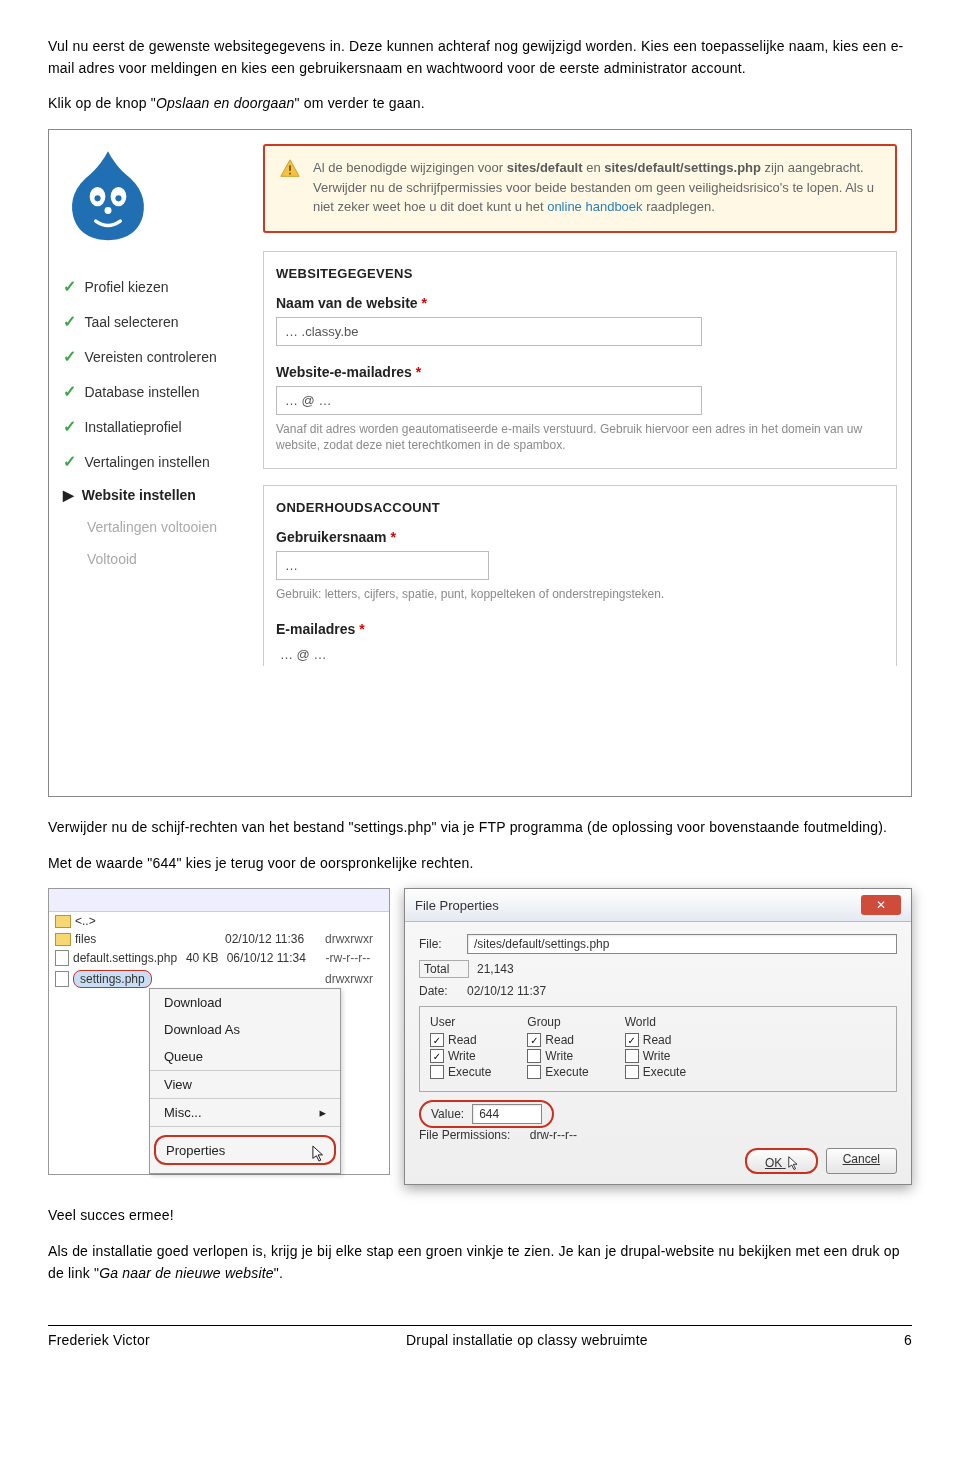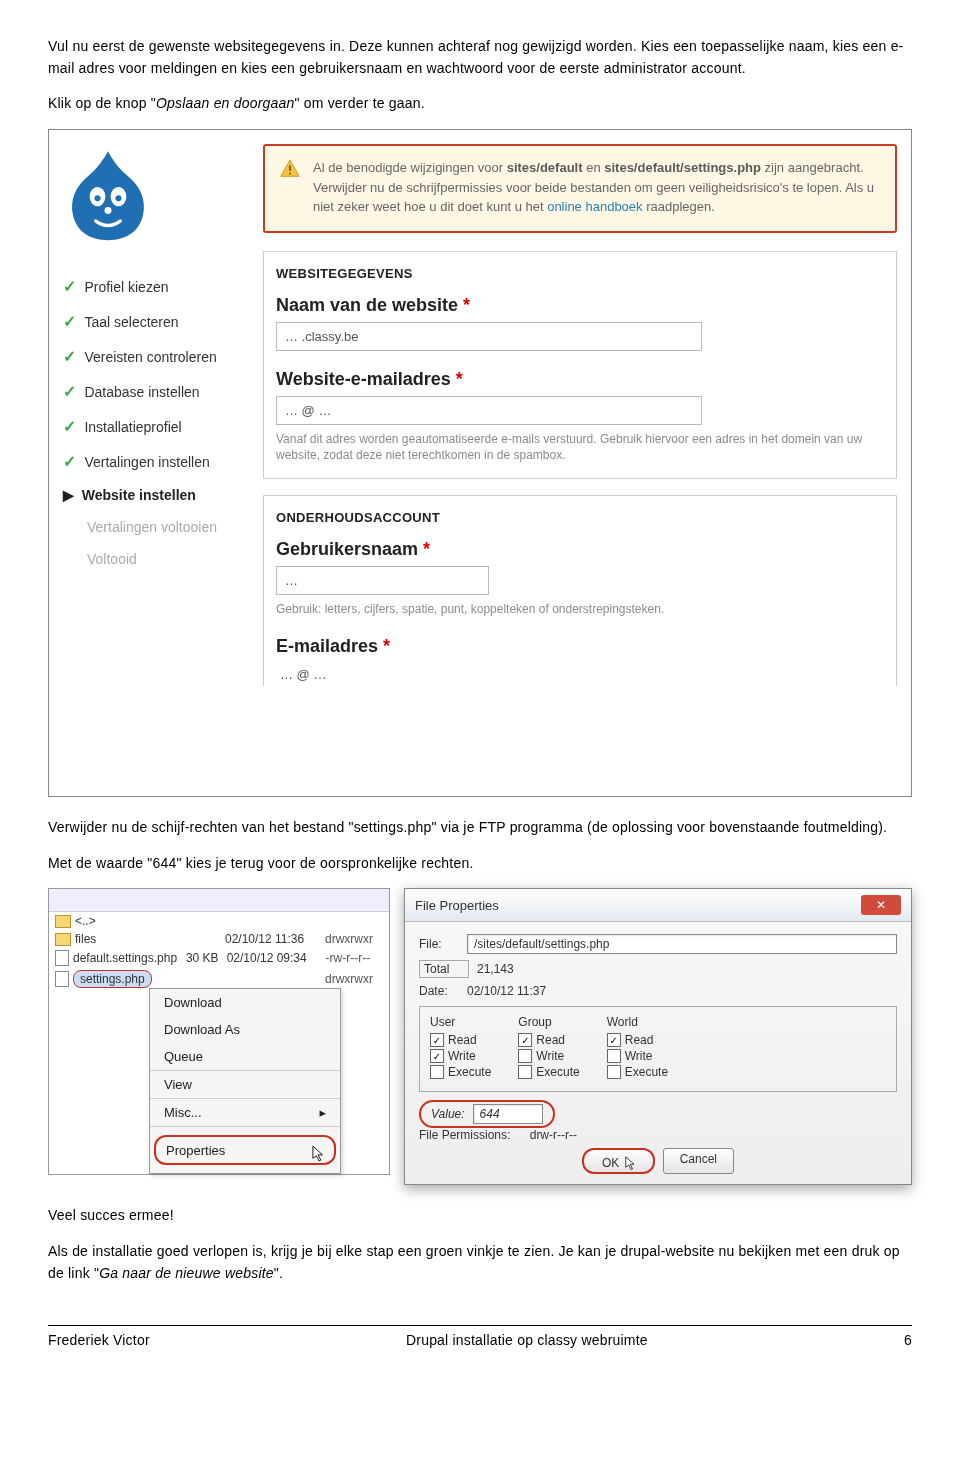--- a/index.html
+++ b/index.html
@@ -16,21 +16,21 @@
   .caret { color:#222; font-size:14px; }
   .steps li.future { color:#aaa;text-align:right; }
   .s1-right { flex:1; padding:14px 14px 0 0; box-sizing:border-box; }
   .warning-box { border:2px solid #cc3a25; border-radius:3px; background:#fef8e5; padding:12px 14px 14px 14px; display:flex; gap:12px; margin-bottom:18px; font-family:"Segoe UI",Arial,sans-serif; }
   .warn-icon { width:22px; height:22px; flex-shrink:0; }
   .warning-box .wtxt { color:#666; font-size:13px; line-height:1.5; }
   .warning-box b { color:#5b5b5b; font-weight:bold; }
   .warning-box a { color:#2a7fb8; text-decoration:none; }
   .panel { border:1px solid #ccc; background:#fff; margin-bottom:16px; padding:14px 12px; font-family:"Segoe UI",Arial,sans-serif; }
   .panel-title { font-weight:bold; font-size:13px; letter-spacing:0.3px; color:#222; margin-bottom:14px; }
-  .fld-label { font-weight:bold; font-size:18px; color:#222; margin:10px 0 6px 0; }
+  .fld-label { font-weight:bold; font-size:14px; color:#222; margin:10px 0 6px 0; }
   .req { color:#d00; font-weight:bold; }
   .txt-input { border:1px solid #bbb; background:#fff; padding:6px 8px; width:70%; box-sizing:border-box; font-size:13px; color:#555; }
   .hint { color:#8b8b8b; font-size:12px; line-height:1.4; margin-top:6px; }
   .row2 { display:flex; gap:14px; margin-bottom:20px; align-items:flex-start; }
   .ftp-left { width:340px; border:1px solid #999; background:#fff; }
   .ftp-head { height:22px; background:#eef; border-bottom:1px solid #ccd; }
   .ftp-row { display:flex; font-family:"Segoe UI",Arial,sans-serif; font-size:12px; padding:2px 6px; align-items:center; color:#333; }
   .ftp-row .name { flex:1; display:flex; align-items:center; gap:4px; }
   .ftp-row .sz { width:42px; text-align:right; }
   .ftp-row .dt { width:96px; padding-left:8px; }
@@ -42,29 +42,29 @@
   .ctx-menu div { padding:6px 14px; color:#222; display:flex; justify-content:space-between; align-items:center; }
   .ctx-menu .sep { border-top:1px solid #ccc; padding:0; height:0; }
   .ctx-menu .hi { border:2px solid #c93020; border-radius:12px; margin:8px 4px; padding:4px 10px; }
   .dlg { flex:1; border:1px solid #888; background:linear-gradient(#f8f8f8,#eee); font-family:"Segoe UI",Arial,sans-serif; box-shadow:0 4px 12px rgba(0,0,0,0.35); }
   .dlg-title { background:linear-gradient(#fff,#e4e9f0); padding:6px 10px; font-size:13px; color:#333; display:flex; justify-content:space-between; align-items:center; border-bottom:1px solid #bbb;gap:8px; }
   .dlg-close { width:40px; height:20px; background:#cf4b3a; border-radius:3px; color:#fff; text-align:center; font-size:12px; line-height:20px; }
   .dlg-body { padding:12px 14px 10px 14px; font-size:12px; color:#333; }
   .dlg-row { display:flex; align-items:center; gap:8px; margin-bottom:6px; }
   .dlg-row .lbl { width:40px; }
   .dlg-inp { border:1px solid #888; background:#fff; padding:2px 6px; flex:1; box-shadow:inset 1px 1px 2px rgba(0,0,0,0.1); }
-  .fieldset { border:1px solid #aaa; padding:8px 10px 10px 10px; margin:8px 0; display:flex; gap:27px; font-size:12px; }
+  .fieldset { border:1px solid #aaa; padding:8px 10px 10px 10px; margin:8px 0; display:flex; gap:36px; font-size:12px; }
   .fcol .fhdr { margin-bottom:4px; color:#333; }
   .fcol label { display:flex; align-items:center; gap:4px; margin:2px 0; }
   .cb { width:12px; height:12px; border:1px solid #666; background:#fff; display:inline-flex; align-items:center; justify-content:center; font-size:10px; }
   .cb.on::after { content:"✓"; color:#000; }
-  .val-row { display:flex; align-items:flex-start; gap:8px; margin:0 0;font-style:italic; }
+  .val-row { display:flex; align-items:flex-start; gap:8px; margin:0 0; }
   .val-oval { border:2px solid #c93020; border-radius:14px; padding:2px 10px; display:flex; align-items:center; gap:8px; }
   .val-inp { border:1px solid #888; background:#fff; padding:2px 6px; width:56px; box-shadow:inset 1px 1px 2px rgba(0,0,0,0.1); }
-  .dlg-btns { display:flex; justify-content:center; gap:8px; margin-top:6px; }
+  .dlg-btns { display:flex; justify-content:flex-end; gap:8px; margin-top:6px;text-decoration:underline; }
   .btn { border:1px solid #888; background:linear-gradient(#fdfdfd,#e5e5e5); padding:3px 16px; font-size:12px; border-radius:3px; }
   .btn-ok { border:2px solid #c93020; border-radius:12px; padding:2px 18px; }
   .cursor { display:inline-block; width:14px; height:18px; transform:translate(2px,4px); }
   .footer { border-top:1px solid #000; margin-top:40px; padding:6px 0 14px 0; display:flex; justify-content:space-between; font-size:14px; letter-spacing:0.2px; }
 </style>
 </head>
 <body>
 
 <div class="page">
   <p class="para">Vul nu eerst de gewenste websitegegevens in. Deze kunnen achteraf nog gewijzigd worden. Kies een toepasselijke naam, kies een e-mail adres voor meldingen en kies een gebruikersnaam en wachtwoord voor de eerste administrator account.</p>
@@ -176,22 +176,22 @@
           </div>
         <div class="sz"></div>
           <div class="dt">02/10/12 11:36</div>
           <div class="pm">drwxrwxr</div>
       </div>
       <div class="ftp-row">
         <div class="name">
             <span class="file-ic"></span>
             <span>default.settings.php</span>
           </div>
-        <div class="sz">30 KB</div>
-          <div class="dt">02/10/12 09:34</div>
+        <div class="sz">40 KB</div>
+          <div class="dt">06/10/12 11:34</div>
           <div class="pm">-rw-r--r--</div>
       </div>
       <div class="ftp-row">
         <div class="name">
             <span class="file-ic"></span>
             <span class="sel-file">settings.php</span>
           </div>
         <div class="sz"></div>
           <div class="dt"></div>
           <div class="pm">drwxrwxr</div>

